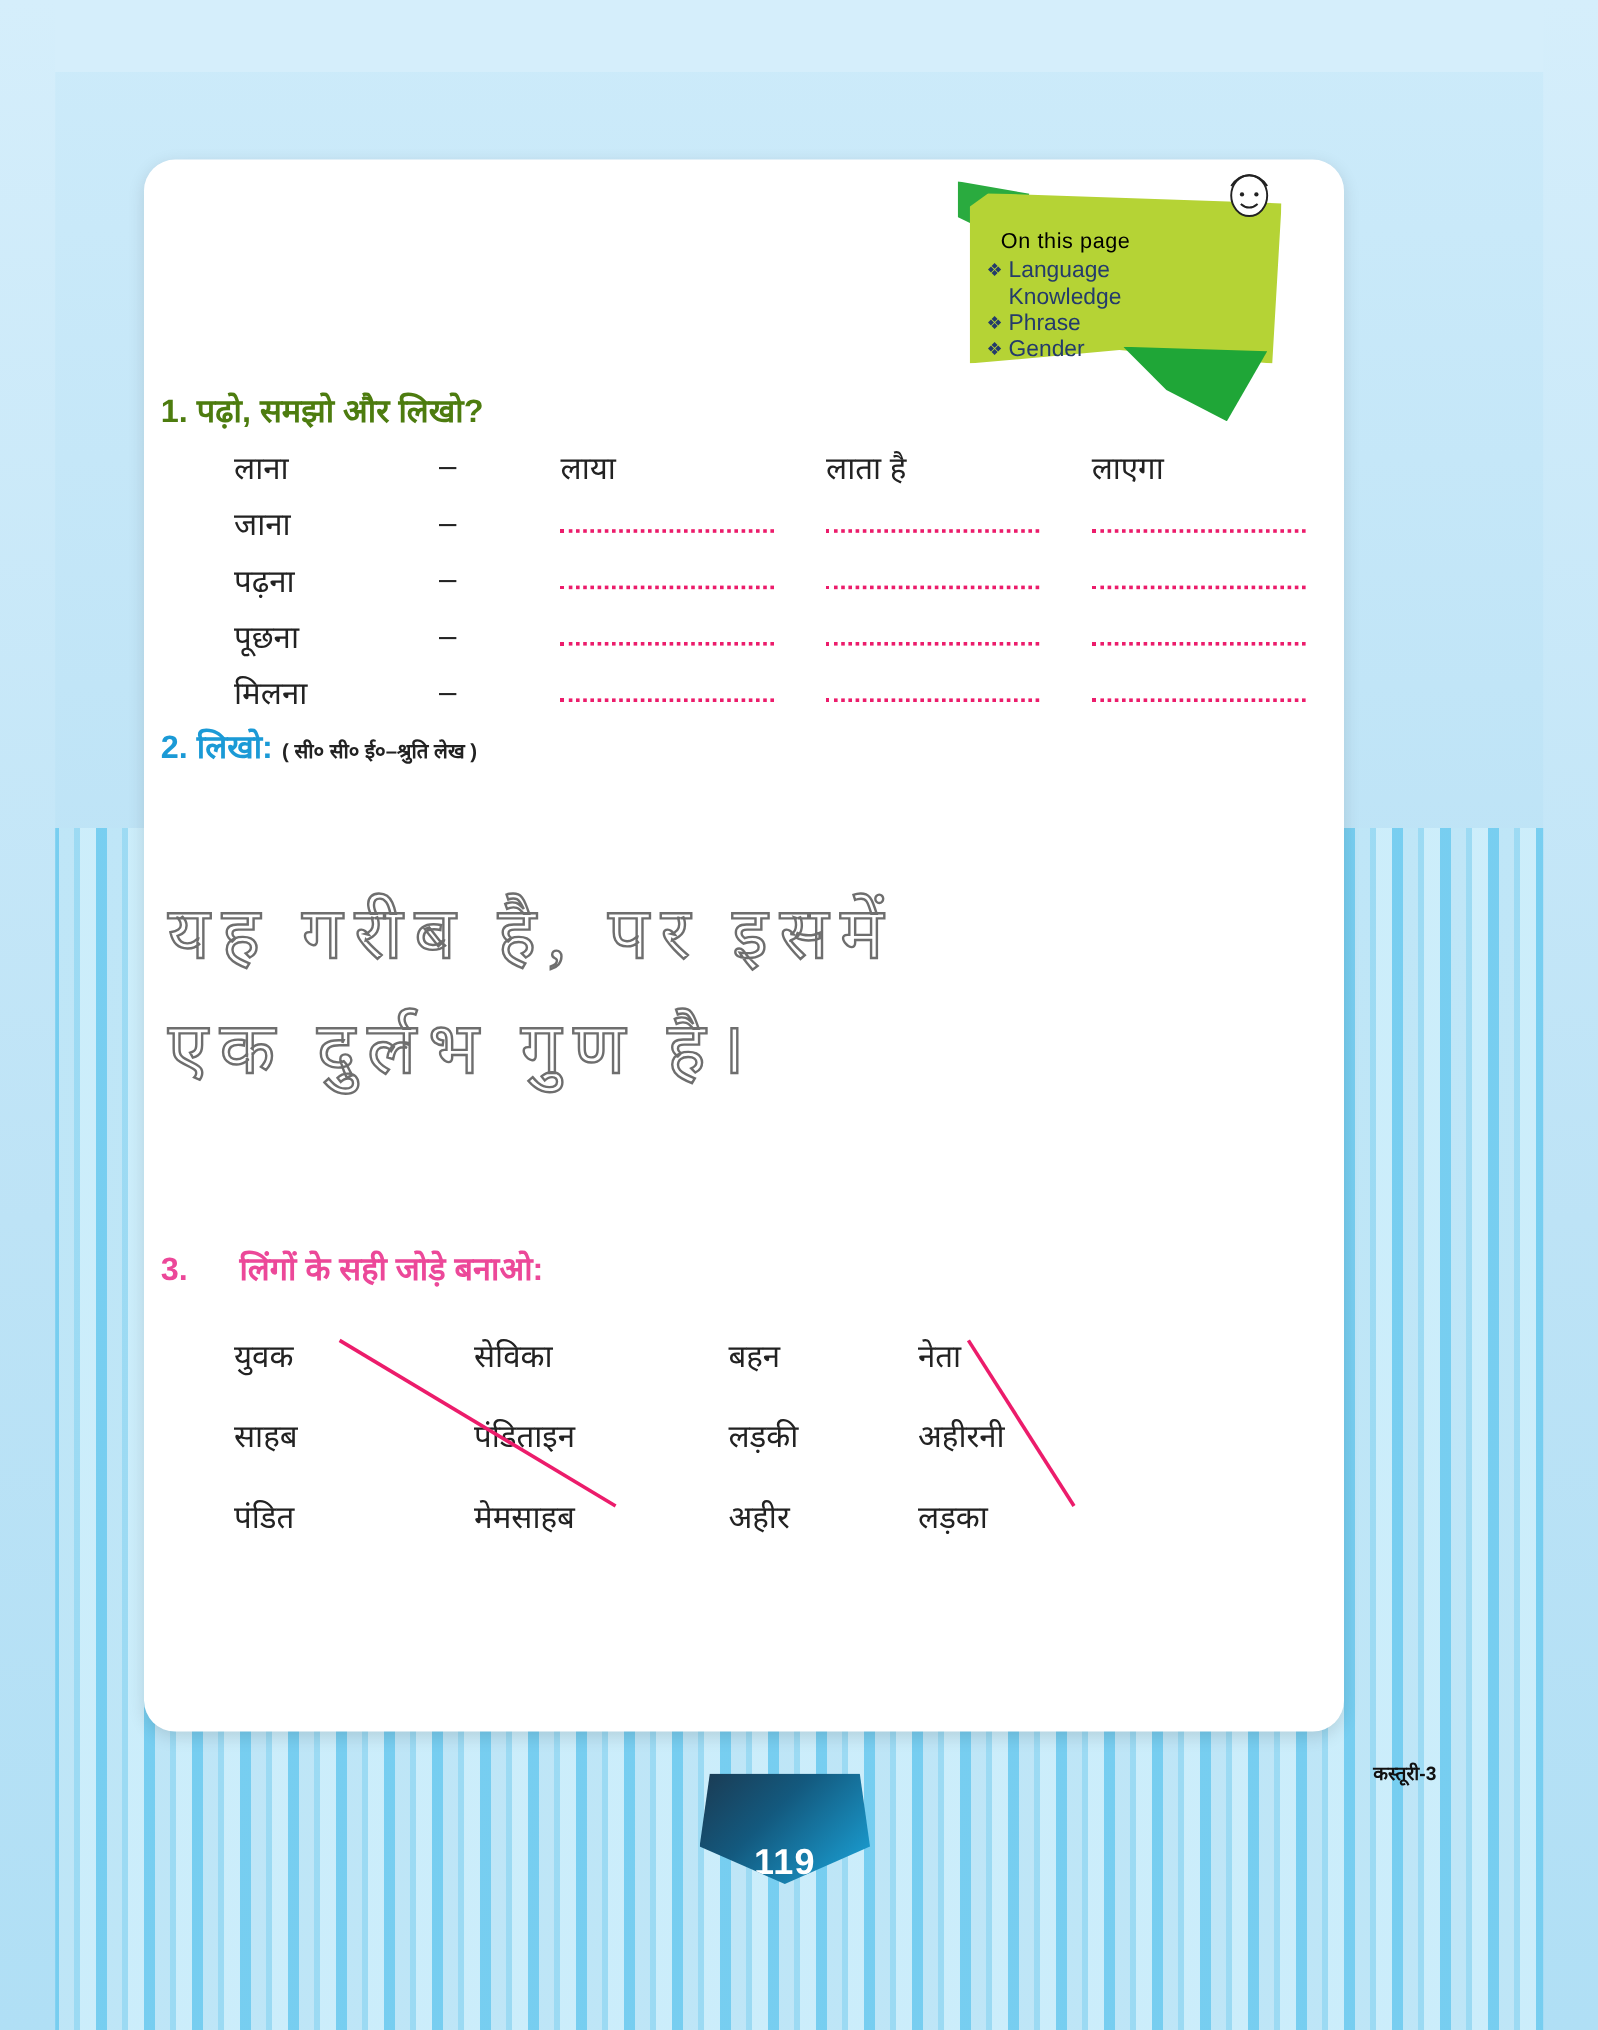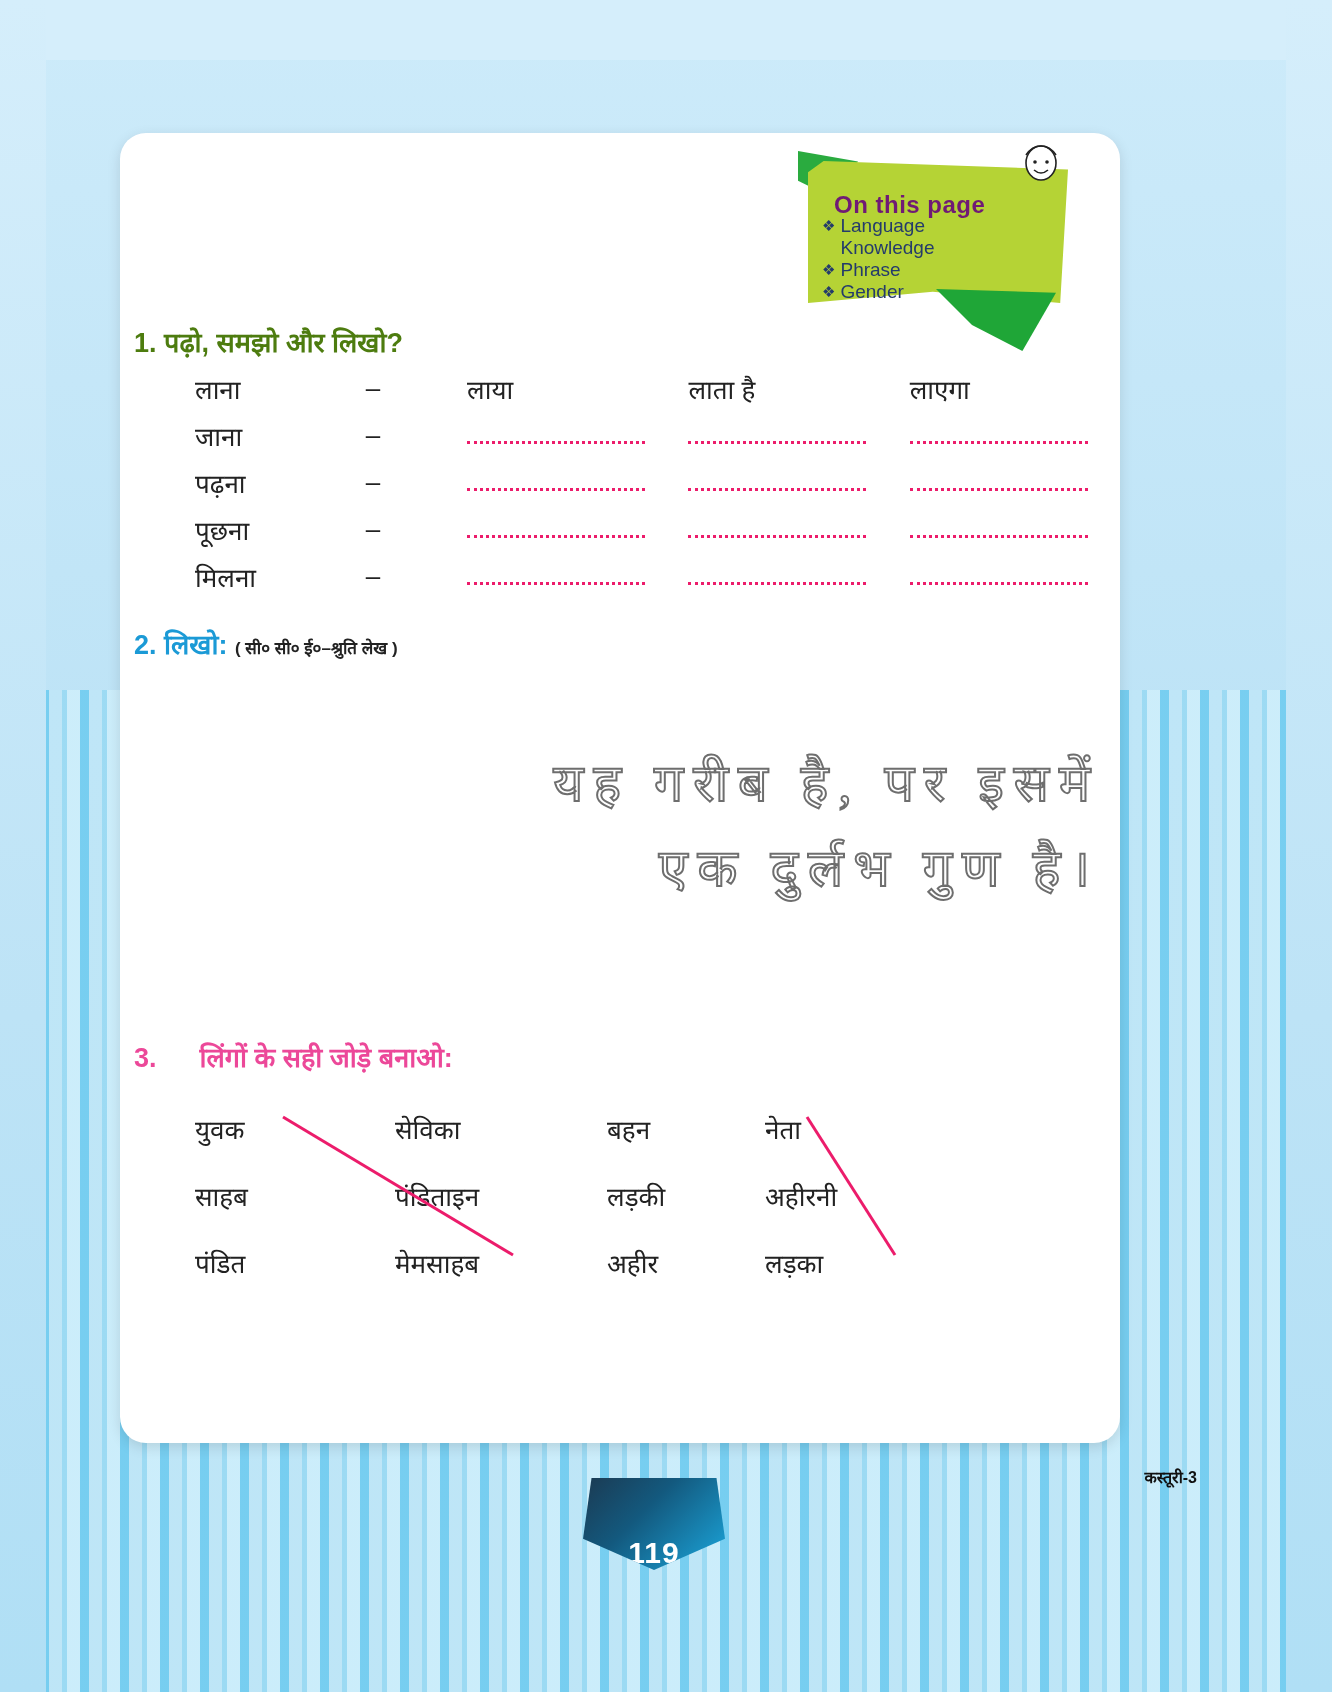--- a/index.html
+++ b/index.html
@@ -137,23 +137,23 @@
     top: 150px;
     width: 120px;
     height: 62px;
     background: #1fa637;
     clip-path: polygon(0% 0%, 100% 6%, 72% 100%, 30% 58%);
   }
   .flag-title {
     position: absolute;
     left: 36px;
     top: 52px;
-    color: #701a75;
-    font-size: 24px;
-    font-weight: bold;
+    color: #000000;
+    font-size: 18px;
+    font-weight: normal;
     letter-spacing: .5px;
   }
   .flag-list {
     position: absolute;
     left: 24px;
     top: 76px;
     width: 240px;
     color: #243b6b;
     font-size: 19px;
     line-height: 22px;
@@ -203,21 +203,21 @@
   .dots {
     width: 178px;
     border-bottom: 3px dotted #ec1c6b;
     height: 14px;
   }
 
   
   .q2-head {
     position: absolute;
     left: 14px;
-    top: 492px;
+    top: 470px;
     font-size: 27px;
     font-weight: bold;
     color: #1b9ad6;
   }
   .q2-sub {
     font-size: 17px;
     font-weight: bold;
     color: #222;
   }
   .tracing {
@@ -225,25 +225,25 @@
     left: 20px;
     top: 530px;
     width: 960px;
     height: 320px;
     display: flex;
     flex-direction: column;
     justify-content: center;
     gap: 14px;
   }
   .trace-line {
-    font-size: 52px;
+    font-size: 60px;
     color: transparent;
     -webkit-text-stroke: 2px #555;
     letter-spacing: 10px;
-    text-align: right;
+    text-align: left;
     opacity: .85;
     font-family: "Liberation Serif", serif;
   }
 
   
   .q3-head {
     position: absolute;
     left: 14px;
     top: 905px;
     font-size: 27px;

